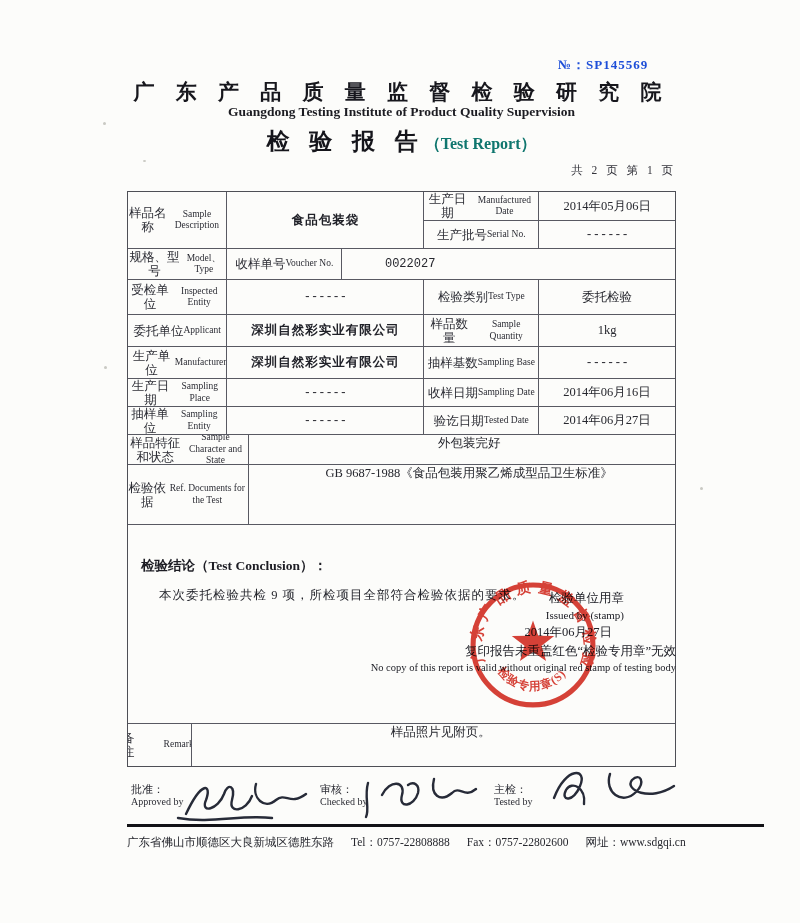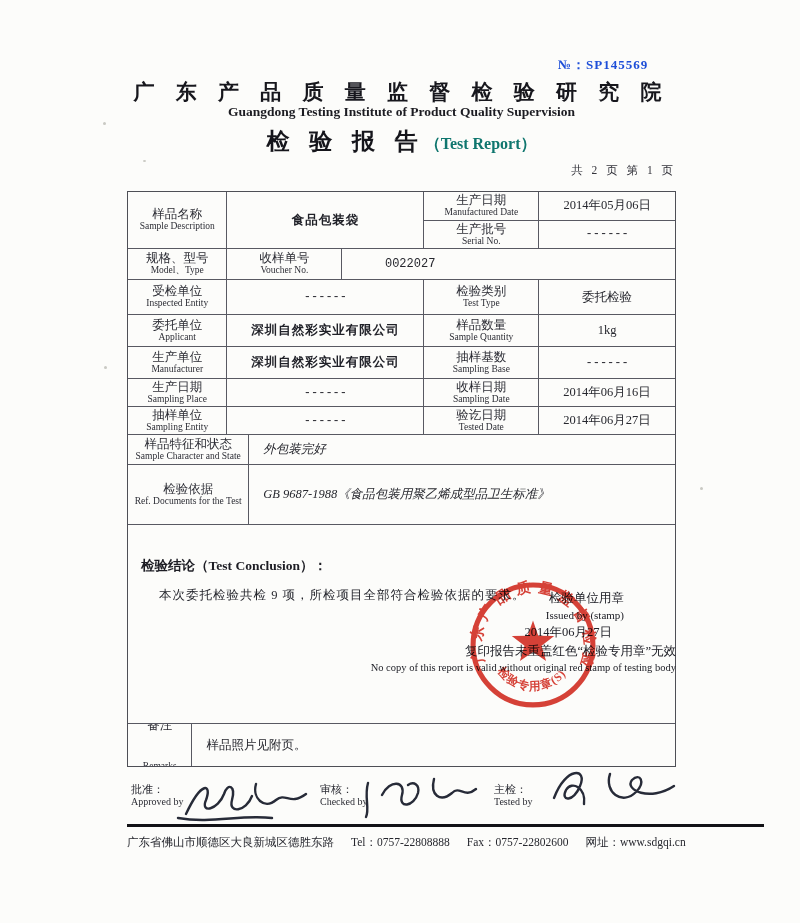--- a/index.html
+++ b/index.html
@@ -21,35 +21,35 @@
   .title-line { position:absolute; top:126px; left:127px; width:549px; text-align:center; white-space:nowrap; }
   .title-zh { font-size:23px; font-weight:bold; color:#15151b; letter-spacing:7px; }
   .title-en { font-size:16px; font-weight:bold; color:#0f766e; }
   .pagination { position:absolute; top:163px; left:376px; width:300px; text-align:right;
                 font-size:11.5px; color:#34343c; letter-spacing:3px; }
 
   
   .tbl { position:absolute; top:191px; left:127px; width:549px; border:1.4px solid #4e4f56; }
   .trow { display:flex; border-top:1px solid #585962; }
   .trow:first-child { border-top:none; }
-  .cell { border-left:1px solid #585962; display:flex; flex-direction:column;
+  .cell { border-left:1px solid #585962; display:flex; flex-direction:row;
           align-items:center; justify-content:center; text-align:center; overflow:hidden; }
   .cell:first-child { border-left:none; }
   .zh { font-size:12.5px; color:#2c2d35; line-height:14px; }
   .en { font-size:9.5px; color:#2c2d35; line-height:11.5px; }
   .val { font-size:12.5px; color:#26272e; }
   .val-bold { font-weight:bold; color:#202128; letter-spacing:1px; }
   .mono { font-family:"Liberation Mono","DejaVu Sans Mono",monospace; font-size:12px; }
   .c-l1 { width:18%; }  .c-v1 { width:36%; }  .c-l2 { width:21%; }  .c-v2 { width:25%; }
   .rpair { width:46%; display:flex; flex-direction:column; }
   .rhalf { display:flex; flex:1; }
   .rhalf + .rhalf { border-top:1px solid #585962; }
   .rhalf .c-l2 { width:45.7%; border-left:1px solid #585962; }
   .rhalf .c-v2 { width:54.3%; }
-  .wide-l { width:22%; }  .wide-v { width:78%; align-items:flex-start; padding-left:14px; text-align:left;font-style:italic; }
+  .wide-l { width:22%; }  .wide-v { width:78%; align-items:flex-start; padding-left:14px; text-align:left; }
   .rem-l { width:11.6%;gap:29px; }  .rem-v { width:88.4%; align-items:flex-start; padding-left:14px; text-align:left; }
 
   
   .conclusion { position:relative; display:block; height:199px; }
   .conclusion-h { position:absolute; top:32px; left:13px; font-size:13.5px; font-weight:bold; color:#1d1d24; }
   .conclusion-b { position:absolute; top:62px; left:31px; font-size:12.5px; color:#26272e; letter-spacing:1px; }
 
   
   .stamp-block { position:absolute; top:590px; left:356px; width:320px; text-align:right; color:#202128; }
   .sb-l1 { font-size:12.5px; padding-right:52px; line-height:17px; }

